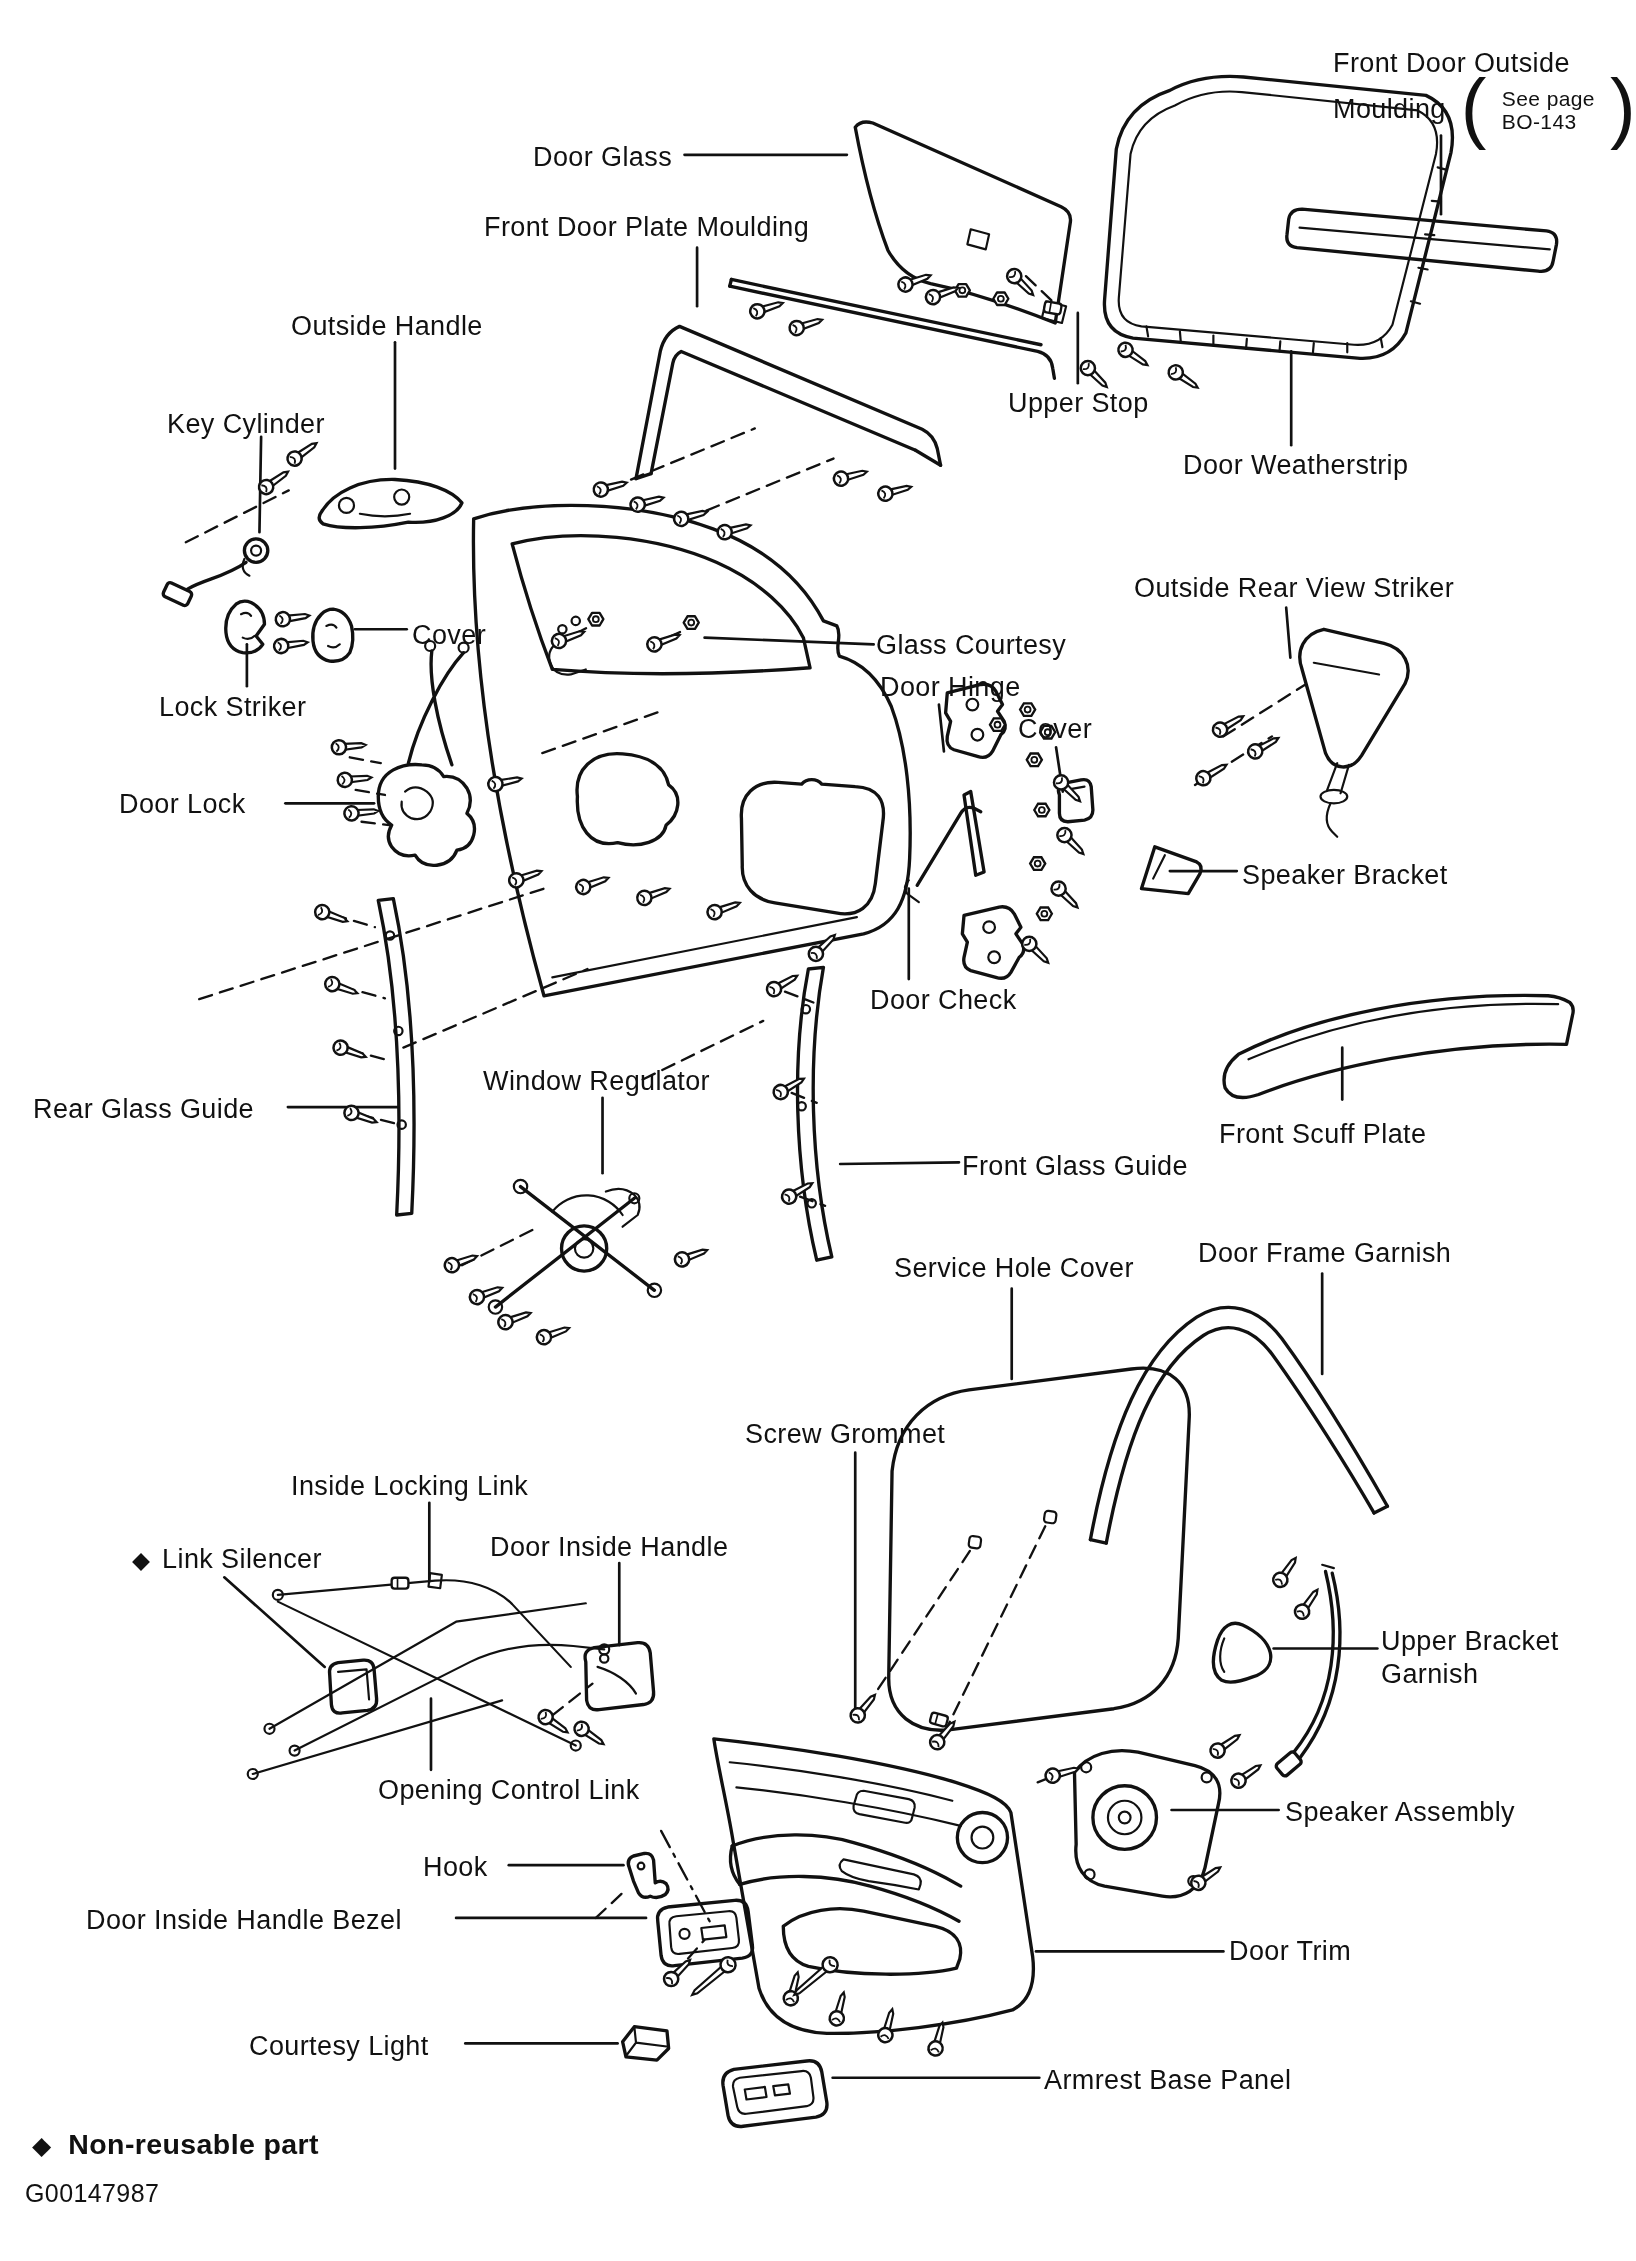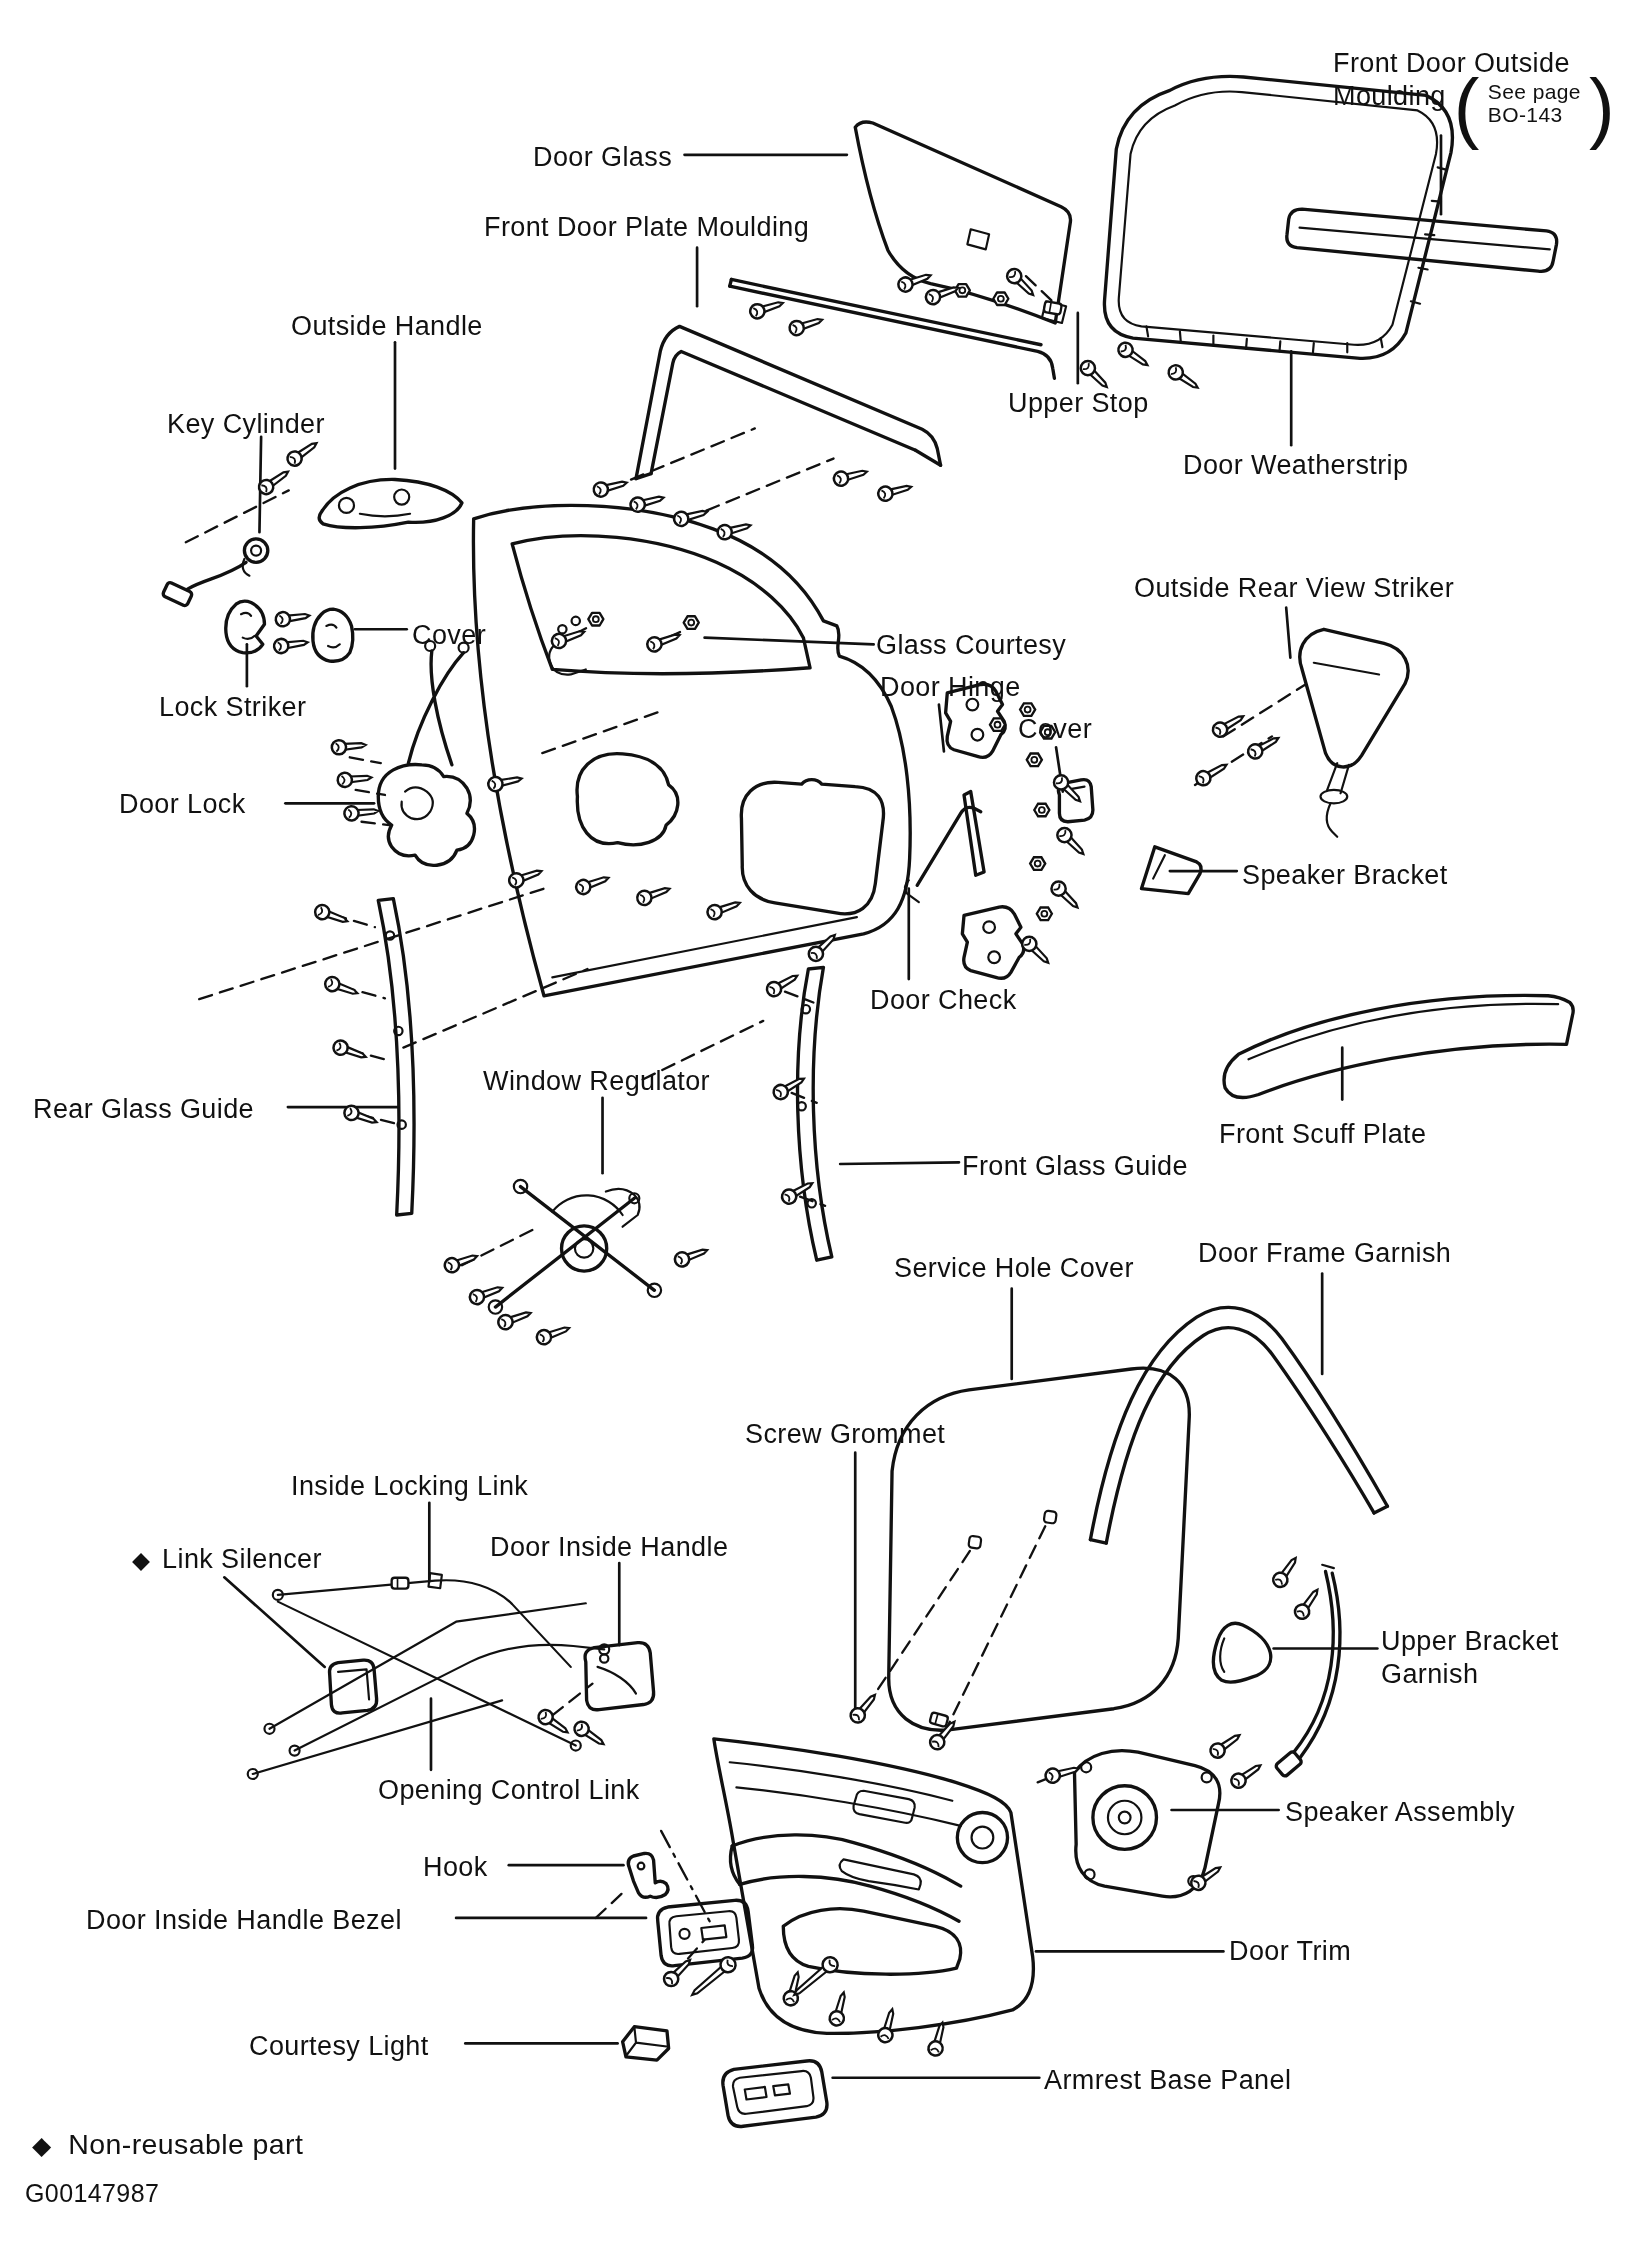--- a/index.html
+++ b/index.html
@@ -6,24 +6,24 @@
   html,body{margin:0;padding:0;background:#fff;}
   body{position:relative;width:1636px;height:2261px;overflow:hidden;
        font-family:"Liberation Sans","DejaVu Sans",sans-serif;color:#111;}
   #art{position:absolute;left:0;top:0;}
   .part{fill:none;stroke:#111;stroke-width:4;stroke-linecap:round;stroke-linejoin:round;}
   .thin{stroke-width:2.6;}
   .leader{fill:none;stroke:#111;stroke-width:3.2;stroke-linecap:round;}
   .dash{fill:none;stroke:#111;stroke-width:2.8;stroke-dasharray:16 10;stroke-linecap:round;}
   .dashdot{stroke-dasharray:22 9 4 9;}
   .lbl{position:absolute;font-size:27px;line-height:1.22;white-space:nowrap;letter-spacing:0.4px;}
-  .row{display:flex;align-items:flex-start;gap:8px;}
+  .row{display:flex;align-items:center;gap:15px;}
   .bigparen{font-size:77px;font-weight:400;line-height:.78;transform:translateY(-3.3px);}
   .note{display:flex;flex-direction:column;font-size:21px;line-height:1.1;}
-  .footnote{font-size:28.5px;font-weight:400;}
+  .footnote{font-size:28.5px;font-weight:700;}
   .footnote .sym{margin-right:16.7px;font-size:25px;}
   .figid{font-size:25px;letter-spacing:0.4px;}
   .diamond{margin-right:11.7px;font-size:23.4px;}
 </style>
 </head>
 <body>
 
 <svg id="art" width="1636" height="2261" viewBox="0 0 1955 2702" xmlns="http://www.w3.org/2000/svg">
   <defs>
     <g id="scr">

